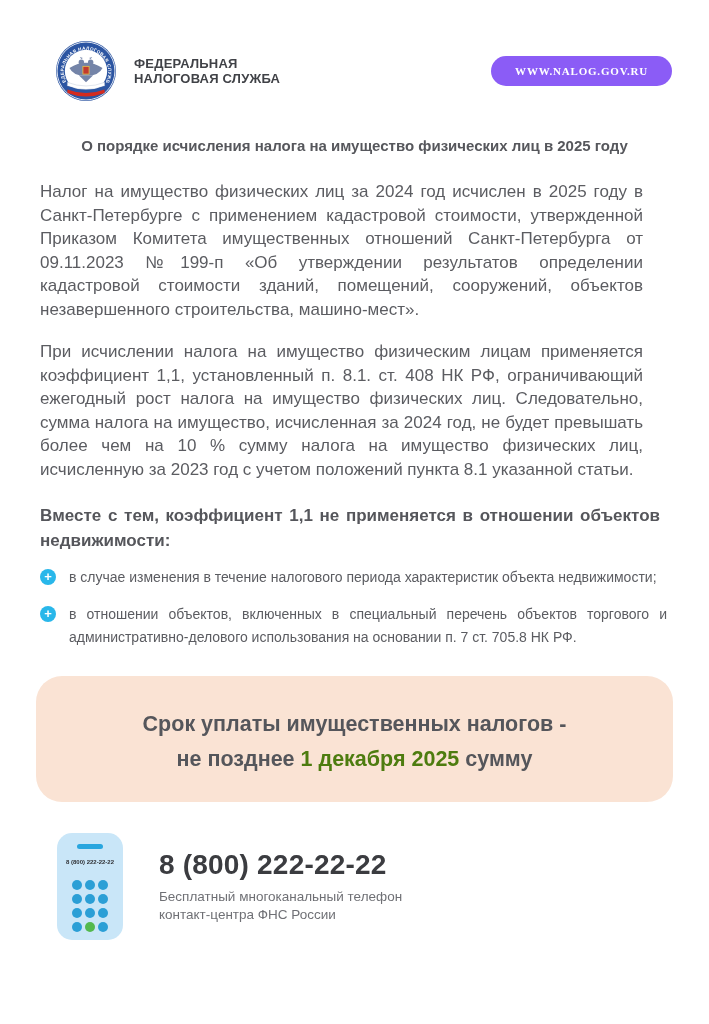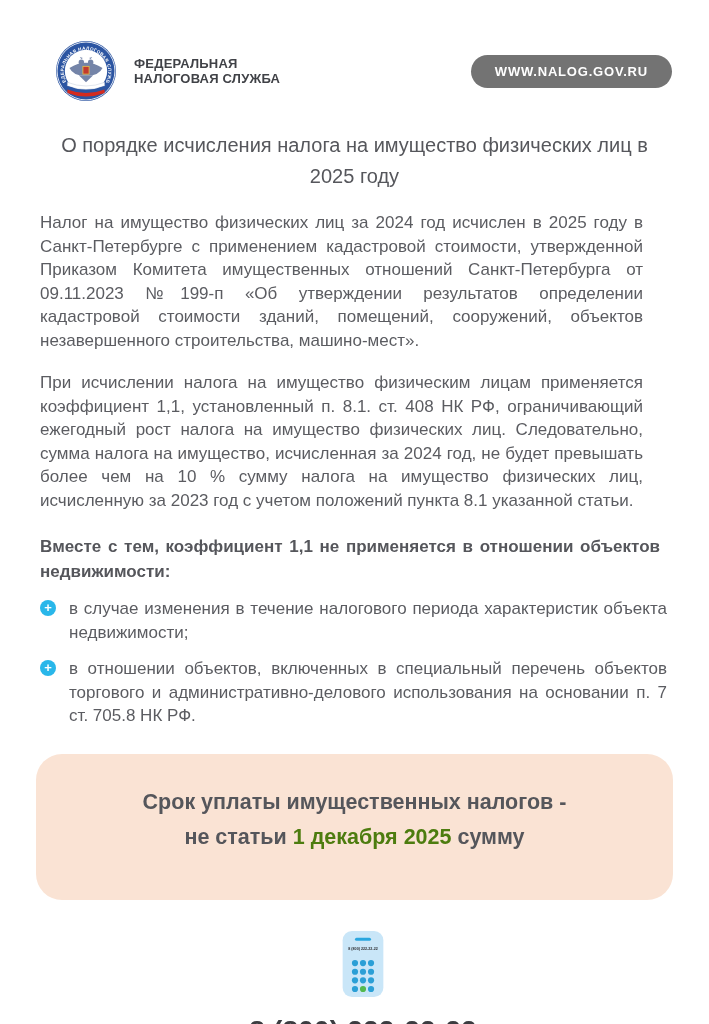--- a/index.html
+++ b/index.html
@@ -15,61 +15,61 @@
     display:flex; align-items:center; justify-content:space-between;
     padding:40px 37px 0 55px;
   }
   .logo-wrap { display:flex; align-items:center; gap:17px; }
   .emblem { width:62px; height:62px; flex:0 0 62px; }
   .org-name {
     font-size:13px; font-weight:bold; color:#404247;
     line-height:15px; letter-spacing:0.2px; white-space:pre-line;
   }
   .site-btn {
-    background:#737373; color:#ffffff; border:none; cursor:pointer;
-    font-family:Liberation Sans, sans-serif;
-    font-size:13px; font-weight:bold; letter-spacing:0.8px;
+    background:#8b5cf6; color:#ffffff; border:none; cursor:pointer;
+    font-family:Liberation Serif, serif;
+    font-size:11px; font-weight:bold; letter-spacing:0.8px;
     padding:9px 24px; border-radius:17px;
   }
 
   
   .title {
     margin:28px 40px 0; text-align:center;
-    font-size:20px; font-weight:normal; line-height:31px; color:#56575C;
+    font-size:15px; font-weight:bold; line-height:31px; color:#56575C;
   }
 
   
   .para {
     margin:19px 66px 0 40px; text-align:justify;
     font-size:17px; line-height:23.5px; color:#5B5C61;
   }
 
   .exc-heading {
     margin:22px 49px 0 40px; text-align:justify;
     font-size:17px; font-weight:bold; line-height:25px; color:#55565B;
   }
 
   .bullet { display:flex; gap:13px; margin:13px 42px 0 40px; }
   .bullet-icon {
     flex:0 0 16px; width:16px; height:16px; margin-top:3px;
     border-radius:50%; background:#29B7EA; color:#ffffff;
     font-size:13px; font-weight:bold; line-height:15px; text-align:center;
   }
-  .bullet-text { text-align:justify; font-size:17px; line-height:23.5px; color:#5B5C61; }
+  .bullet-text { text-align:justify; font-size:14px; line-height:23.5px; color:#5B5C61; }
 
   
   .deadline {
     margin:26px 36px 0; background:#FAE3D4; border-radius:26px;
-    padding:31px 30px 45px; text-align:center;
+    padding:31px 30px 25px; text-align:center;
     font-size:21.5px; font-weight:bold; line-height:35px; color:#55565B;
   }
   .deadline .red { color:#4d7c0f; }
 
   
-  .contact { display:flex; align-items:center; gap:18px; margin:31px 40px 0 57px;flex-direction:column; }
+  .contact { display:flex; align-items:center; gap:36px; margin:31px 40px 0 57px; }
   .phone-icon { width:66px; height:107px; flex:0 0 66px; }
   .phone-number { font-size:28px; font-weight:bold; color:#3B3C40; letter-spacing:0.2px; }
   .phone-desc { margin-top:7px; font-size:13.5px; line-height:18px; color:#6F7075; }
 </style>
 </head>
 <body>
 
 <div class="page">
 
   <div class="header">
@@ -118,21 +118,21 @@
     <span class="bullet-icon">+</span>
     <span class="bullet-text">в случае изменения в течение налогового периода характеристик объекта недвижимости;</span>
   </div>
   <div class="bullet">
     <span class="bullet-icon">+</span>
     <span class="bullet-text">в отношении объектов, включенных в специальный перечень объектов торгового и административно-делового использования на основании п. 7 ст. 705.8 НК РФ.</span>
   </div>
 
   <div class="deadline">
     <div>Срок уплаты имущественных налогов -</div>
-    <div><span>не статьи </span><span class="red">1 декабря 2025</span><span> сумму</span></div>
+    <div><span>не позднее </span><span class="red">1 декабря 2025</span><span> сумму</span></div>
   </div>
 
   <div class="contact">
     <svg class="phone-icon" viewBox="0 0 66 107" aria-hidden="true">
       <rect x="0" y="0" width="66" height="107" rx="15" fill="#C9E6F8"></rect>
       <rect x="20" y="11" width="26" height="5" rx="2.5" fill="#29A6DF"></rect>
       <text x="33" y="31" text-anchor="middle" font-size="6" font-weight="bold" fill="#2F3034" font-family="Liberation Sans, sans-serif">8 (800) 222-22-22</text>
       <g fill="#2B9FD6">
         <circle cx="20" cy="52" r="5"></circle>
           <circle cx="33" cy="52" r="5"></circle>
@@ -143,16 +143,20 @@
         <circle cx="20" cy="80" r="5"></circle>
           <circle cx="33" cy="80" r="5"></circle>
           <circle cx="46" cy="80" r="5"></circle>
         <circle cx="20" cy="94" r="5"></circle>
           <circle cx="33" cy="94" r="5" fill="#53B94E"></circle>
           <circle cx="46" cy="94" r="5"></circle>
       </g>
     </svg>
     <div>
       <div class="phone-number">8 (800) 222-22-22</div>
+      <div class="phone-desc">
+        <div>Бесплатный многоканальный телефон</div>
+        <div>контакт-центра ФНС России</div>
+      </div>
     </div>
   </div>
 
 </div>
 
 </body></html>

